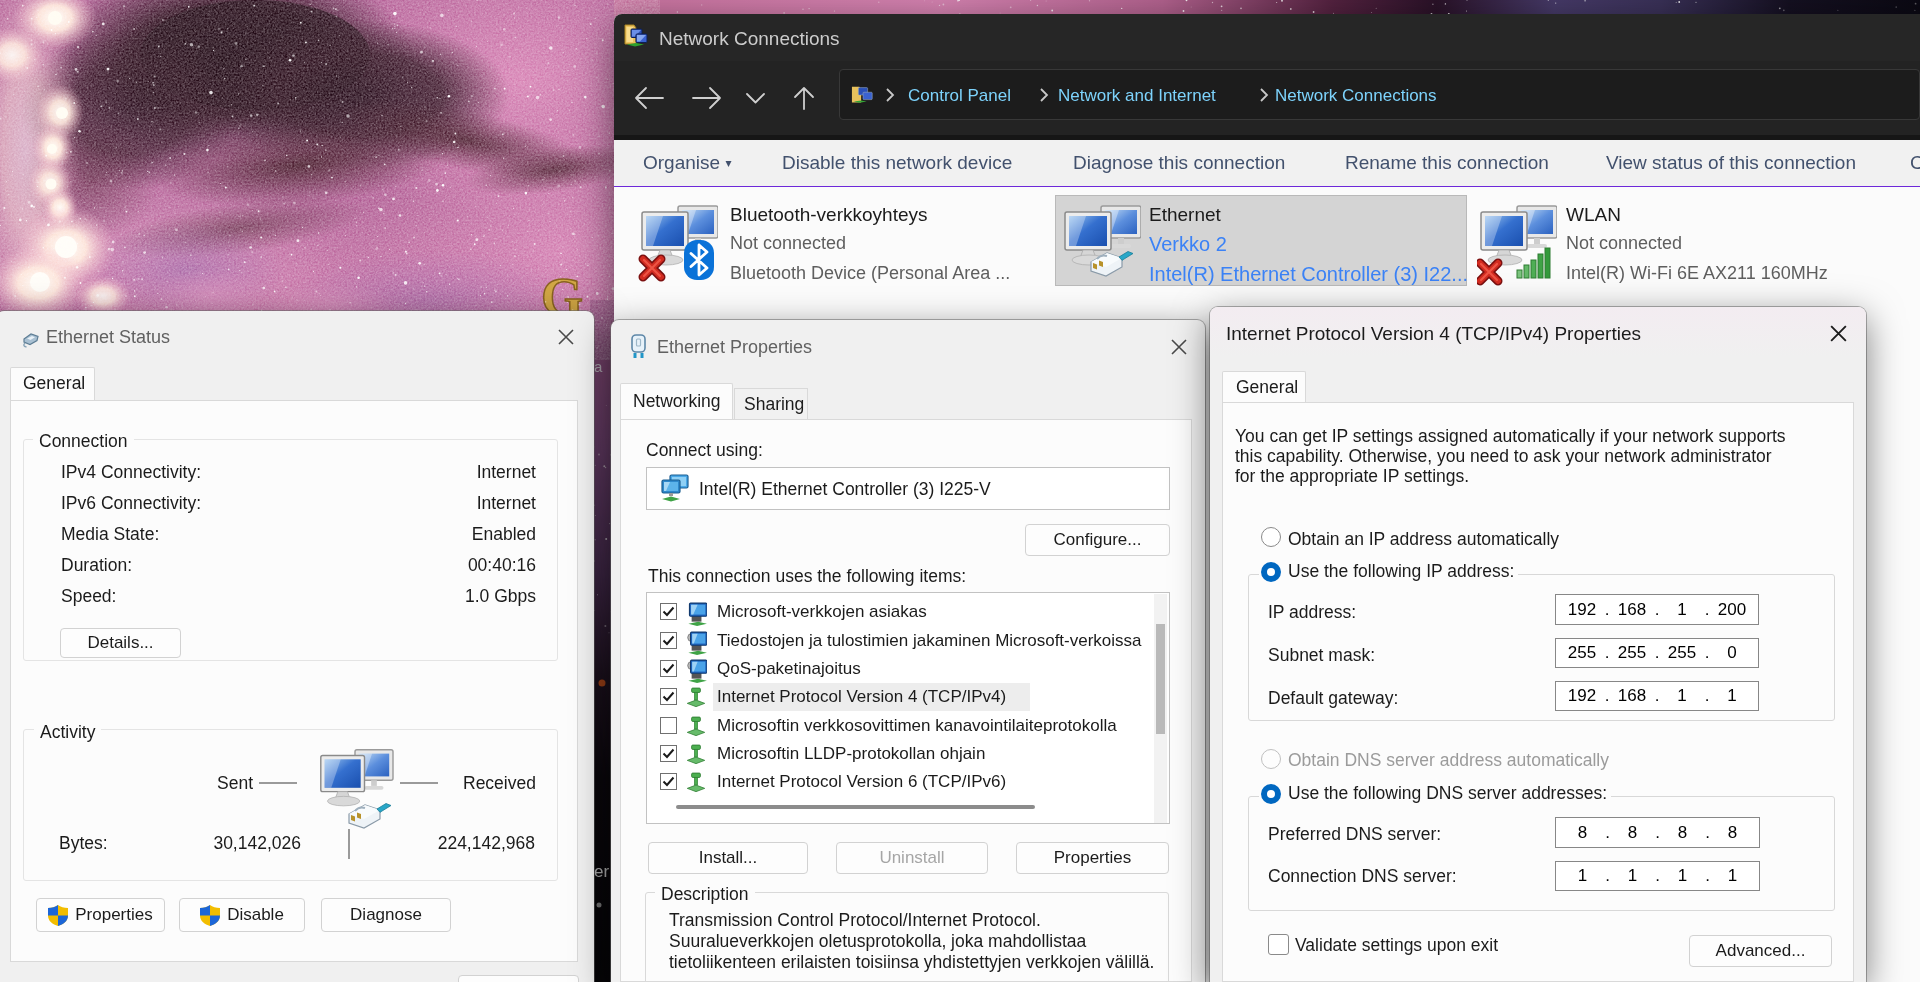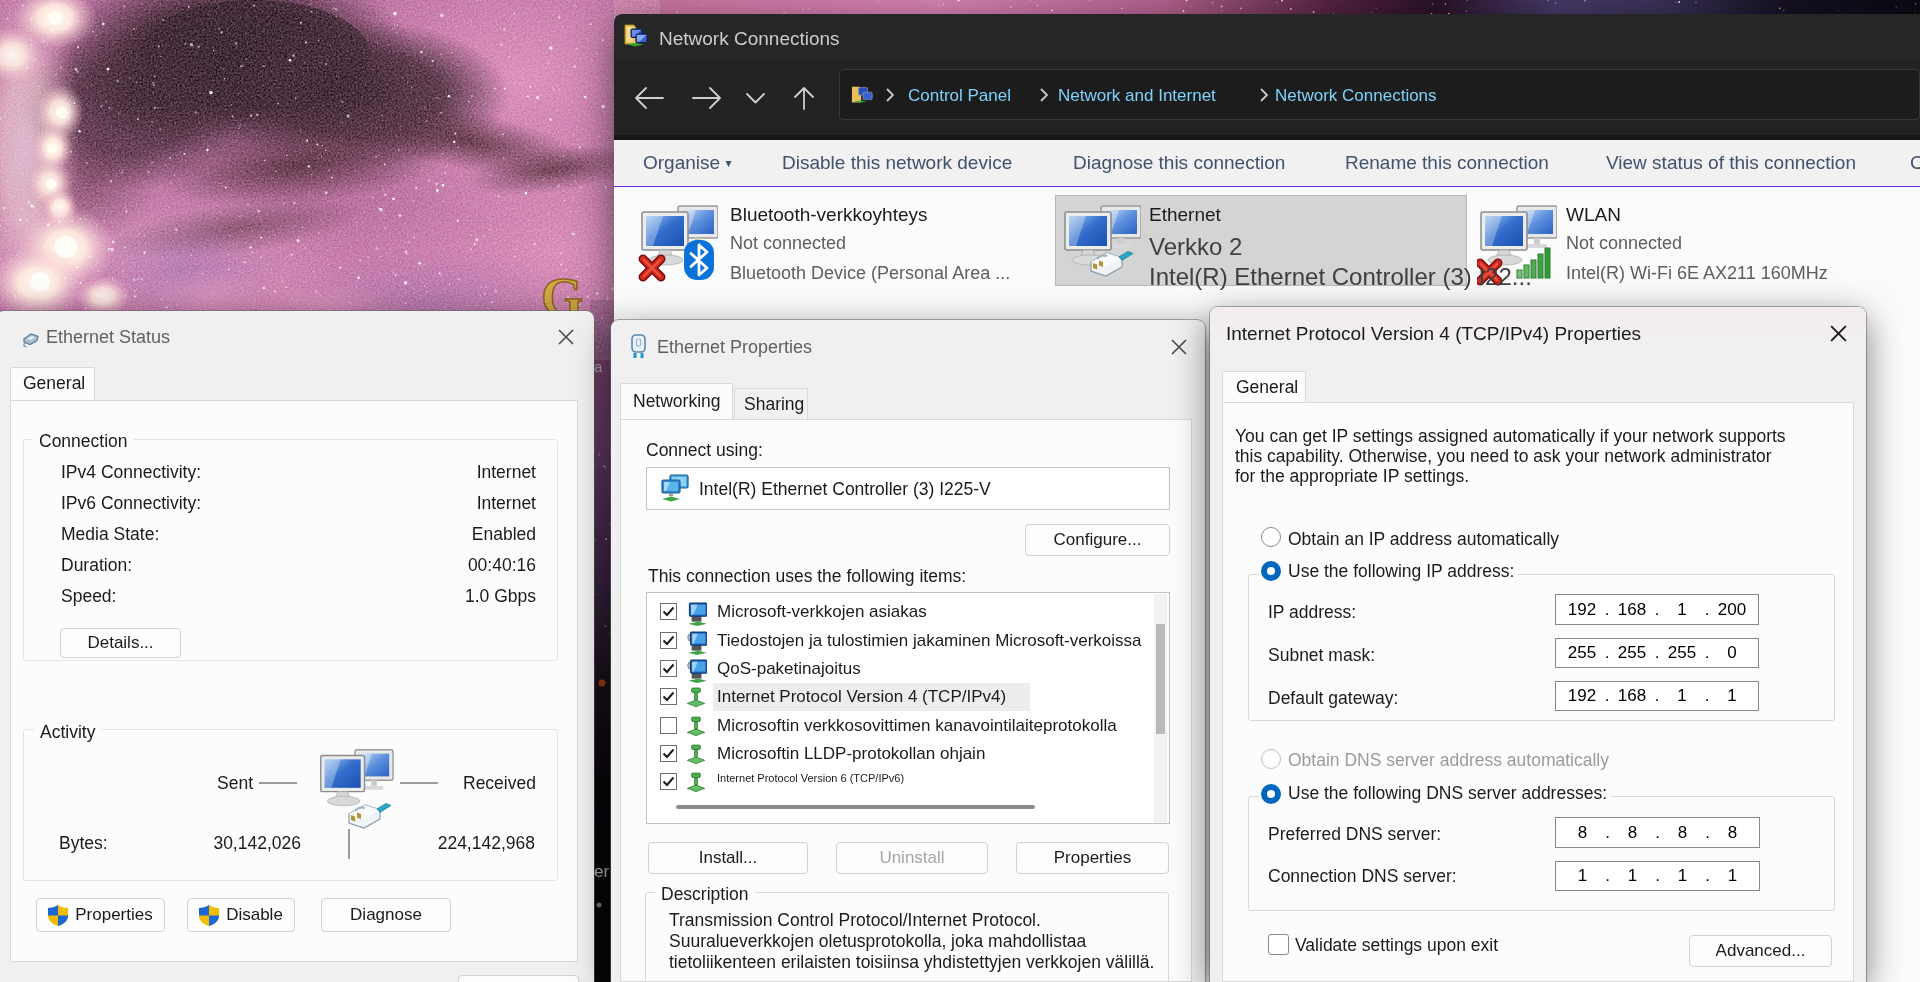--- a/index.html
+++ b/index.html
@@ -13,21 +13,21 @@
   #nc-tool  { left:0; top:47px; width:100%; height:74px; background:#232323; }
   #nc-gap   { left:0; top:121px; width:100%; height:5px; background:#161616; }
   #nc-cmd   { left:0; top:126px; width:100%; height:47px; background:#f1f1f1; border-bottom:1px solid #6d28d9;}
   #nc-list  { left:0; top:174px; width:100%; height:794px; background:#fbfbfb; }
   .nc-title-text { color:#cccccc; font-size:19px; }
   .crumbBox { left:225px; top:8px; width:1081px; height:51px; background:#1c1c1c; border:1px solid #383838; border-radius:4px; }
   .crumbTxt { color:#7dd3fc; font-size:17px; }
   .cmdTxt { color:#42516d; font-size:19px; white-space:nowrap; }
   .itemName { color:#1b1b1b; font-size:19px; }
   .itemSub  { color:#5e5e5e; font-size:18px; }
-  .itemSubD { color:#404040; font-size:24px; }
+  .itemSubD { color:#3b82f6; font-size:20px; }
   
   .dlg { background:#f0f0f0; border-radius:8px 8px 0 0; box-shadow:0 10px 36px rgba(0,0,0,.5), 0 0 0 1px rgba(120,120,120,.55); }
   .dlgTitle { font-size:18px; color:#616161; }
   .tab { background:#fcfcfc; border:1px solid #d9d9d9; border-bottom:none; border-radius:2px 2px 0 0; }
   .tabInactive { background:#f1f1f1; border:1px solid #d9d9d9; border-bottom:none; }
   .page { background:#fcfcfc; border:1px solid #d9d9d9; }
   .gbox { border:1px solid #e2e2e2; border-radius:3px; }
   .btn { background:#fdfdfd; border:1px solid #d2d2d2; border-radius:4px; color:#1b1b1b; font-size:17px;
          display:flex; align-items:center; justify-content:center; }
   .t17 { font-size:17.5px; color:#1b1b1b; }
@@ -1071,21 +1071,21 @@
     <div class="abs" style="left:389px;top:381px;width:38px;height:2px;background:#9a9a9a"></div>
     <div class="abs t17" style="left:452px;top:372px">Received</div>
     <div class="abs t17" style="left:48px;top:432px">Bytes:</div>
     <div class="abs t17" style="left:150px;top:432px;width:140px;text-align:right">30,142,026</div>
     <div class="abs" style="left:337px;top:428px;width:2px;height:30px;background:#9a9a9a"></div>
     <div class="abs t17" style="left:414px;top:432px;width:110px;text-align:right">224,142,968</div>
 
     <div class="abs btn" style="left:25px;top:497px;width:129px;height:34px"><svg width="20" height="21" viewBox="0 0 21 22" style="margin-right:7px">
           <use href="#shield"></use>
         </svg>Properties</div>
-    <div class="abs btn" style="left:176px;top:497px;width:108px;height:34px"><svg width="20" height="21" viewBox="0 0 21 22" style="margin-right:7px">
+    <div class="abs btn" style="left:168px;top:497px;width:126px;height:34px"><svg width="20" height="21" viewBox="0 0 21 22" style="margin-right:7px">
           <use href="#shield"></use>
         </svg>Disable</div>
     <div class="abs btn" style="left:310px;top:497px;width:130px;height:34px">Diagnose</div>
   </div>
   <div class="abs btn" style="left:462px;top:664px;width:121px;height:30px"></div>
 </div>
 
 <div class="abs dlg" style="left:611px;top:320px;width:594px;height:662px;overflow:hidden">
   <svg class="abs" style="left:19px;top:14px" width="17" height="26" viewBox="0 0 17 26">
     <rect x="2" y="1" width="13" height="17" rx="4" fill="#e7f2fa" stroke="#5d87a8" stroke-width="1.6"></rect>
@@ -1160,21 +1160,21 @@
         <svg class="abs" style="left:38px;top:151px" width="22" height="24" viewBox="0 0 18 22">
           <use href="#protoico" x="1" y="1"></use>
         </svg>
         <div class="abs" style="left:70px;top:151px;font-size:17px;color:#1b1b1b;white-space:nowrap">Microsoftin LLDP-protokollan ohjain</div>
       <div class="abs" style="left:13px;top:180px;width:17px;height:17px;background:#fff;border:1px solid #707070"><svg width="15" height="15" viewBox="0 0 15 15">
             <path d="M2.5 7.5 L6 11 L12.5 3.5" stroke="#1a1a1a" stroke-width="2" fill="none"></path>
           </svg></div>
         <svg class="abs" style="left:38px;top:179px" width="22" height="24" viewBox="0 0 18 22">
           <use href="#protoico" x="1" y="1"></use>
         </svg>
-        <div class="abs" style="left:70px;top:179px;font-size:11px;color:#1b1b1b;white-space:nowrap">Internet Protocol Version 6 (TCP/IPv6)</div>
+        <div class="abs" style="left:70px;top:179px;font-size:17px;color:#1b1b1b;white-space:nowrap">Internet Protocol Version 6 (TCP/IPv6)</div>
     </div>
   </div>
   <div class="abs btn" style="left:37px;top:522px;width:160px;height:32px">Install...</div>
   <div class="abs btn" style="left:225px;top:522px;width:152px;height:32px;color:#a6a6a6">Uninstall</div>
   <div class="abs btn" style="left:405px;top:522px;width:153px;height:32px">Properties</div>
   <div class="abs gbox" style="left:34px;top:572px;width:524px;height:105px;border-color:#d9d9d9"></div>
   <div class="abs t17" style="left:44px;top:564px;background:#fcfcfc;padding:0 6px">Description</div>
   <div class="abs t17" style="left:58px;top:590px;line-height:21px">Transmission Control Protocol/Internet Protocol.<br>Suuralueverkkojen oletusprotokolla, joka mahdollistaa<br>tietoliikenteen erilaisten toisiinsa yhdistettyjen verkkojen välillä.</div>
 </div>
 
@@ -1183,21 +1183,21 @@
   <svg class="abs" style="left:618px;top:16px" width="21" height="21" viewBox="0 0 20 20">
       <path d="M3 3 L17 17 M17 3 L3 17" stroke="#1b1b1b" stroke-width="1.8"></path>
     </svg>
   <div class="abs tab" style="left:12px;top:64px;width:84px;height:32px"></div>
   <div class="abs t17" style="left:26px;top:70px;z-index:3">General</div>
   <div class="abs page" style="left:12px;top:95px;width:632px;height:580px">
     <div class="abs t17" style="left:12px;top:23px;line-height:20px">You can get IP settings assigned automatically if your network supports<br>this capability. Otherwise, you need to ask your network administrator<br>for the appropriate IP settings.</div>
     <div class="abs radio" style="left:38px;top:124px"></div>
     <div class="abs t17" style="left:65px;top:126px">Obtain an IP address automatically</div>
     <div class="abs gbox" style="left:25px;top:171px;width:587px;height:147px;border-color:#d8d8d8"></div>
-    <div class="abs" style="left:36px;top:158px;background:#fcfcfc;padding:0 4px 0 2px;display:flex;align-items:flex-start">
+    <div class="abs" style="left:36px;top:158px;background:#fcfcfc;padding:0 4px 0 2px;display:flex;align-items:flex-end">
       <div class="radioSel" style="margin-right:7px"></div>
       <span class="t17">Use the following IP address:</span>
     </div>
     <div class="abs t17" style="left:45px;top:199px">IP address:</div>
     <div class="abs field" style="left:332px;top:191px;width:204px;height:31px">
         <span class="seg">192</span>
         <span class="dot">.</span>
         <span class="seg">168</span>
         <span class="dot">.</span>
         <span class="seg">1</span>

